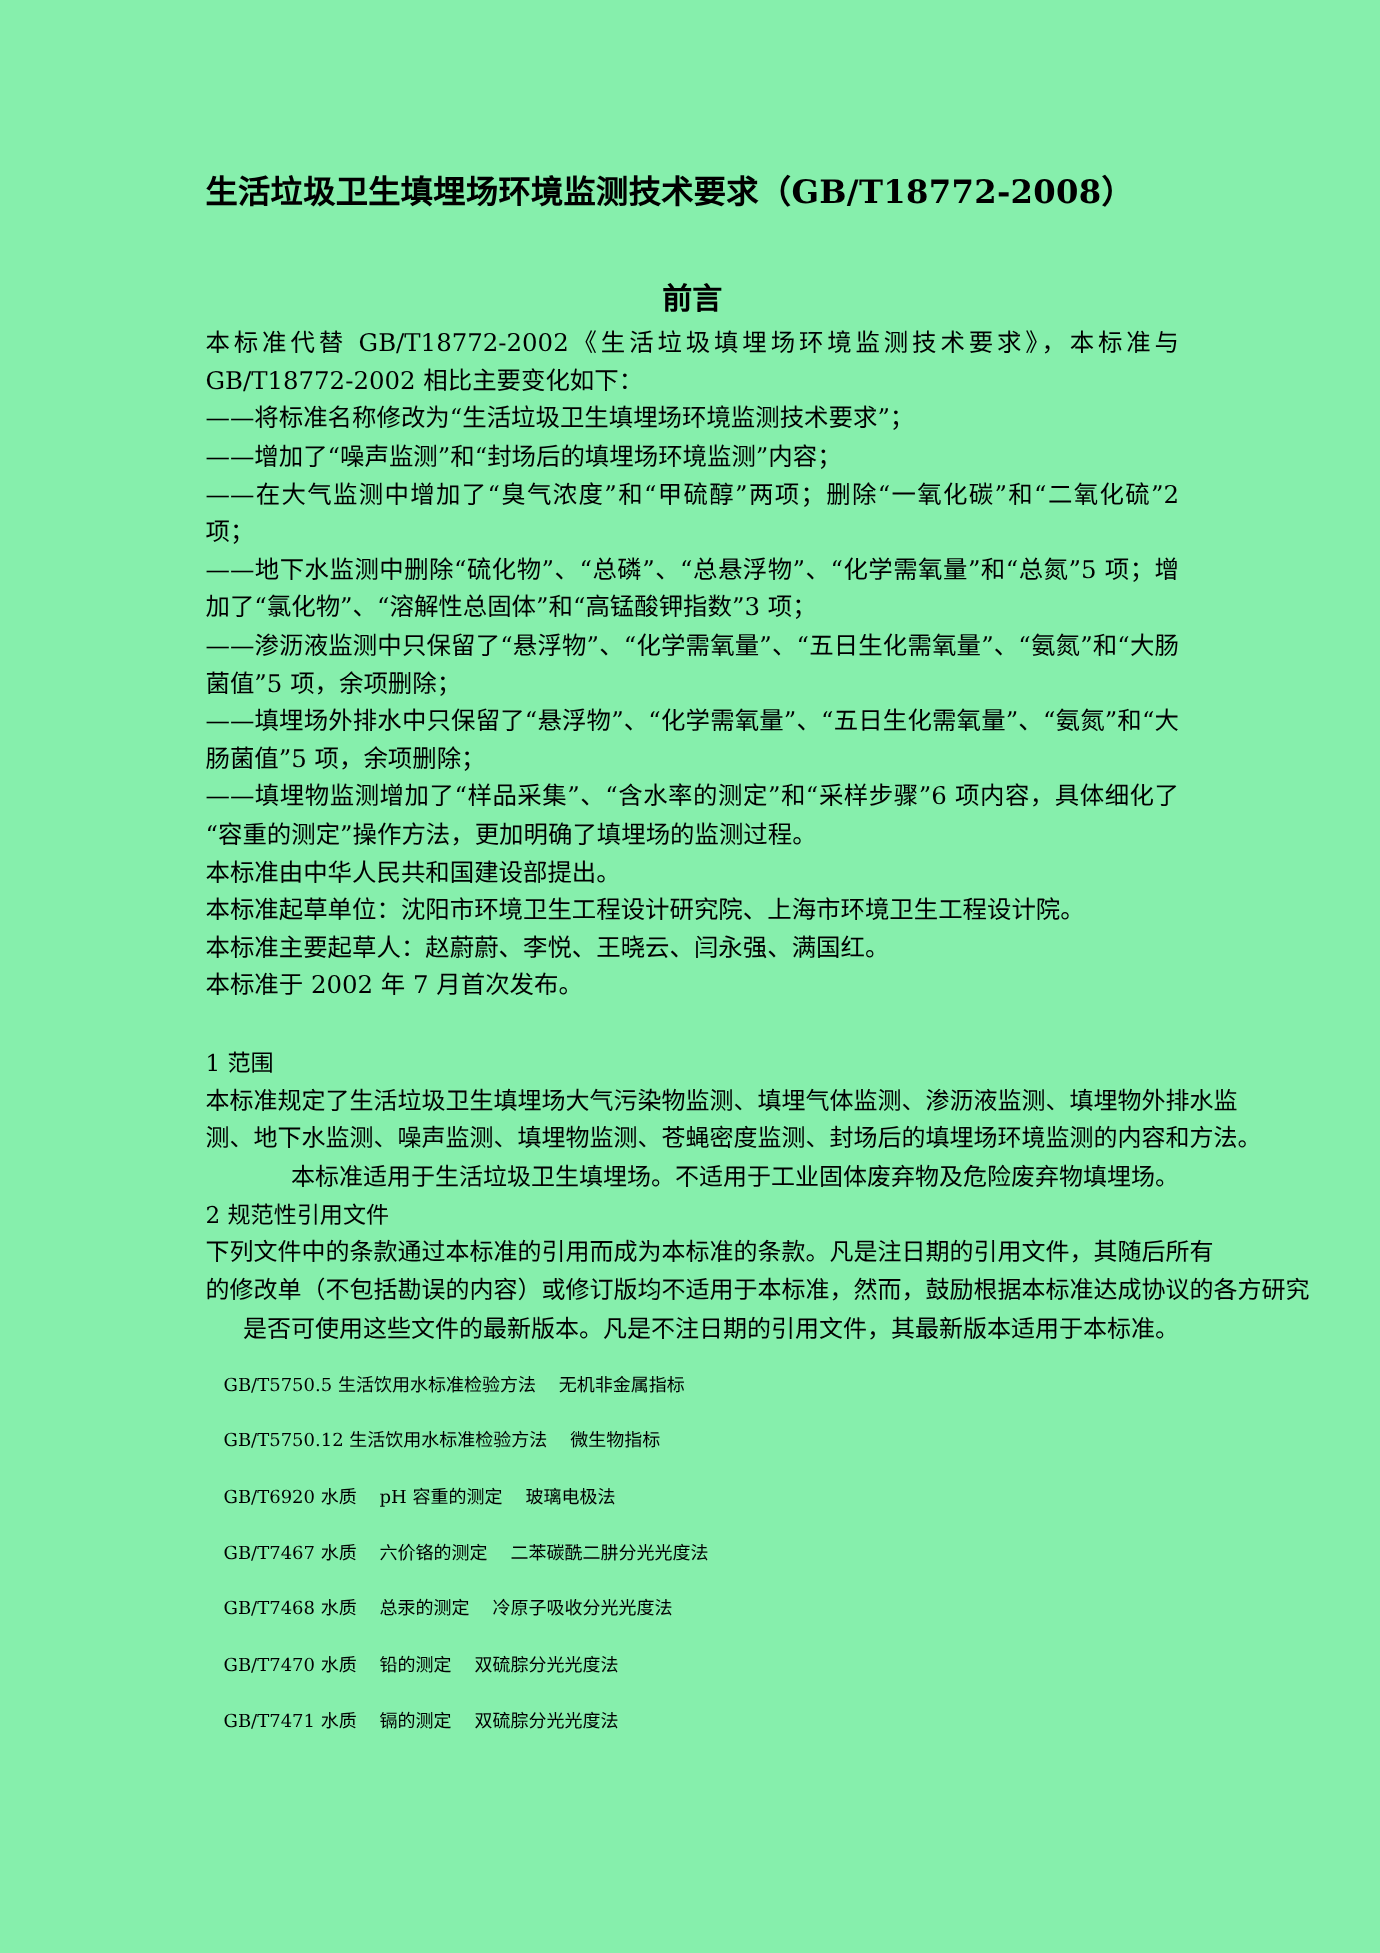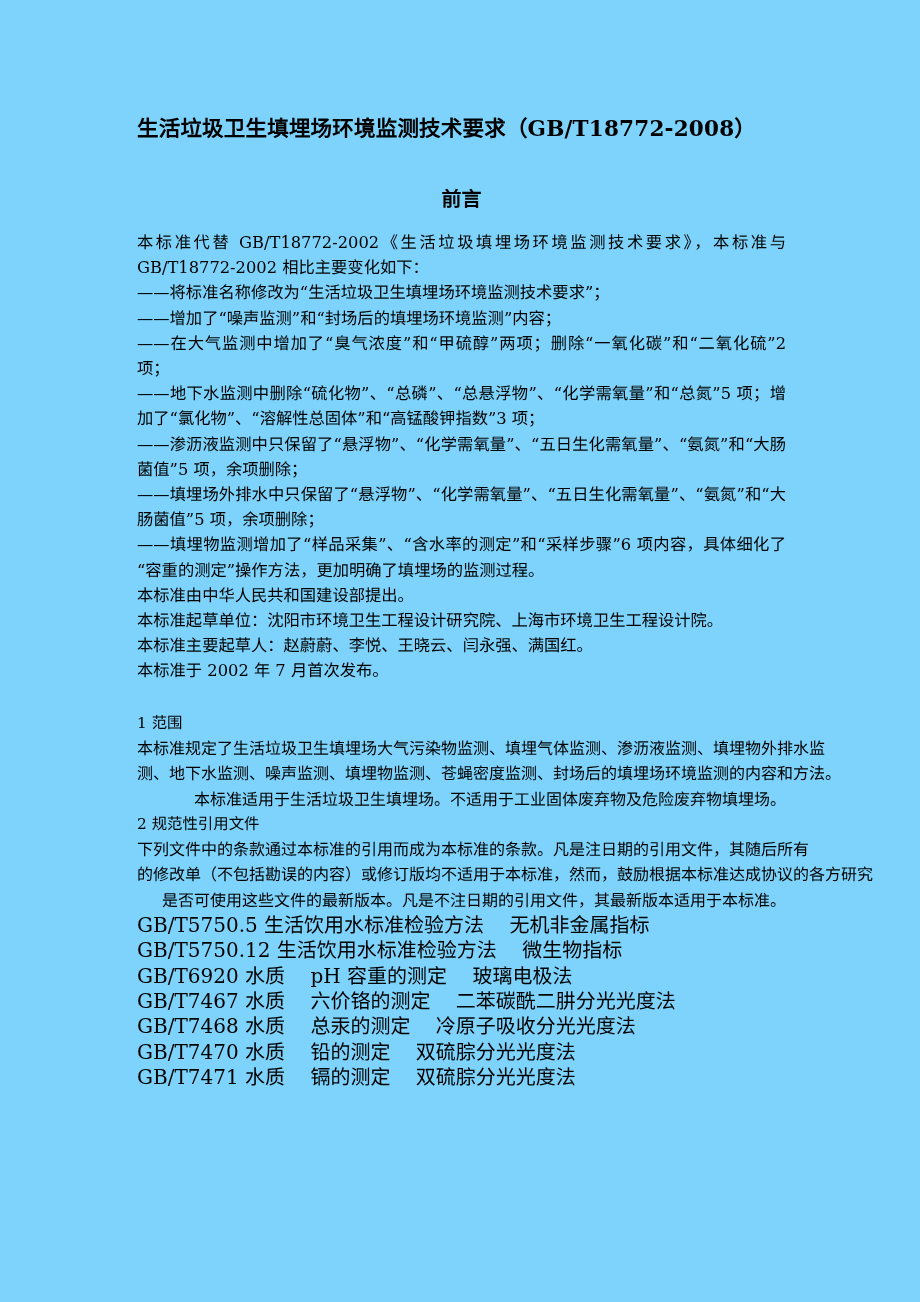--- a/index.html
+++ b/index.html
@@ -17,21 +17,21 @@
     color: #000000;
     -webkit-font-smoothing: antialiased;
   }
 
   .page {
     position: absolute;
     left: 0;
     top: 0;
     width: 920px;
     height: 1302px;
-    background: #7dd3fc;
+    background: #86efac;
   }
 
   
   .content {
     position: absolute;
     left: 137px;
     top: 0;
     width: 649px;
   }
 
@@ -67,21 +67,21 @@
     font-size: 16.3px;
     line-height: 25.2px;
     margin: 0;
     text-align: justify;
     text-justify: inter-character;
     word-break: break-all;
   }
 
   
   .block-preface {
-    margin-top: 17px;
+    margin-top: 3px;
   }
   .block-preface .para {
     text-align: justify;
   }
 
   
   .para.nowrap-line {
     text-align: left;
     white-space: nowrap;
   }
@@ -110,23 +110,23 @@
     font-size: 15.4px;
     line-height: 25.3px;
     margin: 0;
     font-weight: normal;
     white-space: nowrap;
   }
 
   
   .ref-line {
     font-family: "DejaVu Serif", "Liberation Serif", serif;
-    font-size: 20px;
+    font-size: 12px;
     line-height: 25.3px;
-    margin: 0;
+    margin: 12px;
     white-space: pre;
   }
 </style>
 </head>
 <body>
 
 <div class="page">
   <div class="content">
 
     <h1 class="doc-title">生活垃圾卫生填埋场环境监测技术要求（GB/T18772-2008）</h1>

